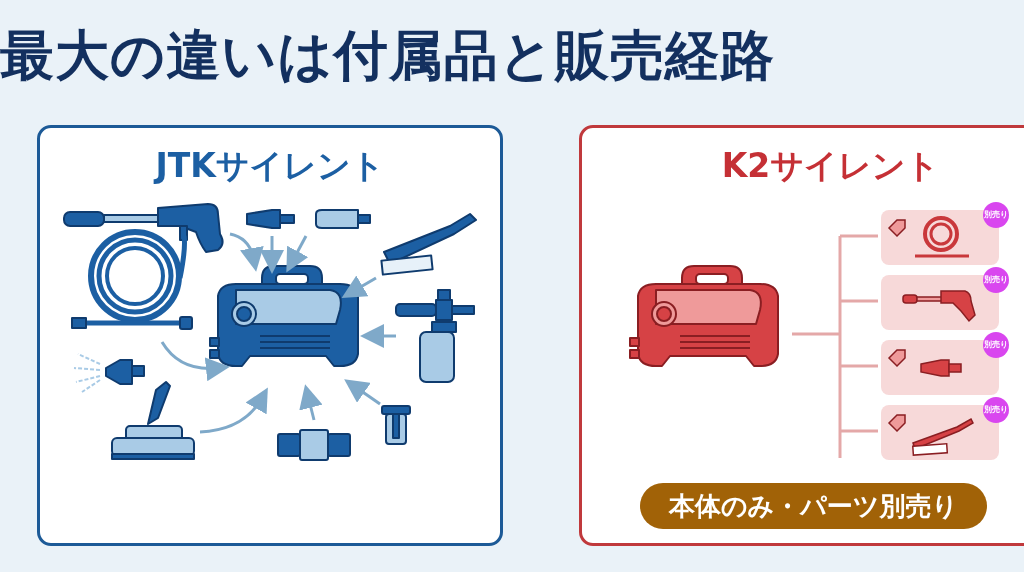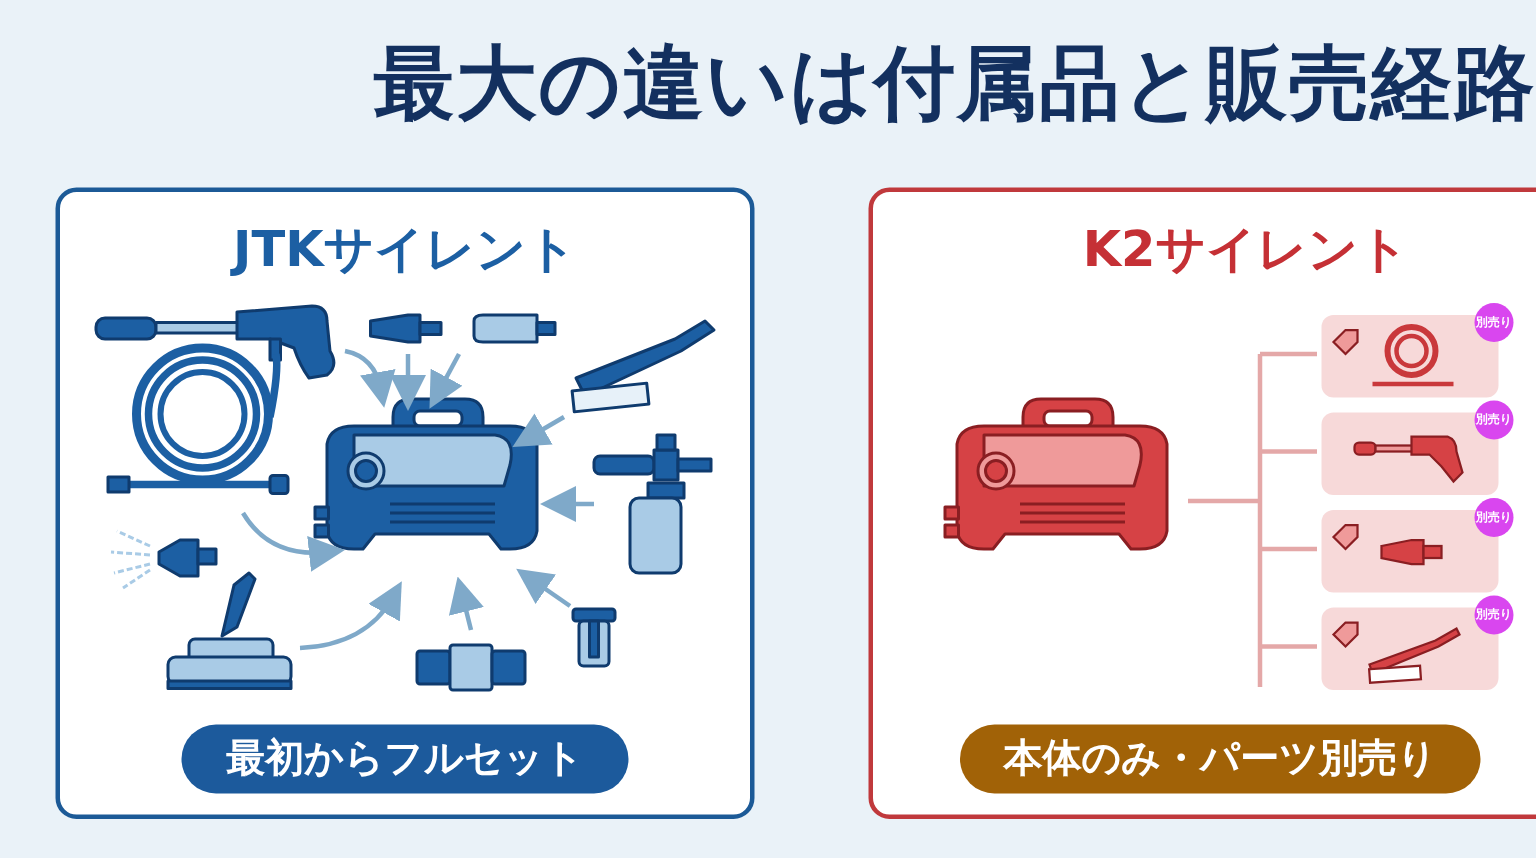--- a/index.html
+++ b/index.html
@@ -4,21 +4,21 @@
 <style>
   * { box-sizing: border-box; margin: 0; padding: 0; }
   html, body { width: 1024px; height: 572px; overflow: hidden; }
   body {
     background: #eaf2f8;
     font-family: "DejaVu Sans", "Liberation Sans", sans-serif;
     position: relative;
   }
   .title {
     position: absolute; left: 0; top: 22px; width: 1024px;
-    text-align: right; font-size: 54px; font-weight: 900;
+    text-align: left; font-size: 54px; font-weight: 900;
     color: #13305f; letter-spacing: 1px; line-height: 68px;
   }
   .panel {
     position: absolute; top: 125px; height: 421px;
     background: #ffffff; border-radius: 14px; border: 3px solid; padding-left: 25px;
   }
   .panel.left  { left: 37px;  width: 466px; border-color: #1c5a97; }
   .panel.right { left: 551px; width: 503px; border-color: #c0393c; margin-left: 28px; }
   .panel-title {
     position: absolute; top: 18px; left: 0; width: 100%;
@@ -144,21 +144,20 @@
       <path d="M266 108 L252 134"></path>
       <path d="M336 150 L312 164"></path>
       <path d="M356 208 L332 208"></path>
       <path d="M122 214 Q140 244 178 240"></path>
       <path d="M160 304 Q204 302 222 270"></path>
       <path d="M274 292 L268 268"></path>
       <path d="M340 276 L314 258"></path>
     </g>
   </svg>
 
-  <div class="pill">最初からフルセット</div>
 </div>
 
 <div class="panel right">
   <div class="panel-title">K2サイレント</div>
 
   <svg class="art" width="465" height="421" viewBox="0 0 465 421">
     <g stroke="#8a1e22" stroke-width="2" stroke-linejoin="round">
       <g>
         <path d="M100 150 Q100 138 112 138 L148 138 Q160 138 160 150 L160 162 L100 162 Z" fill="#d64245"></path>
         <rect x="114" y="146" width="32" height="10" rx="4" fill="#ffffff"></rect>

